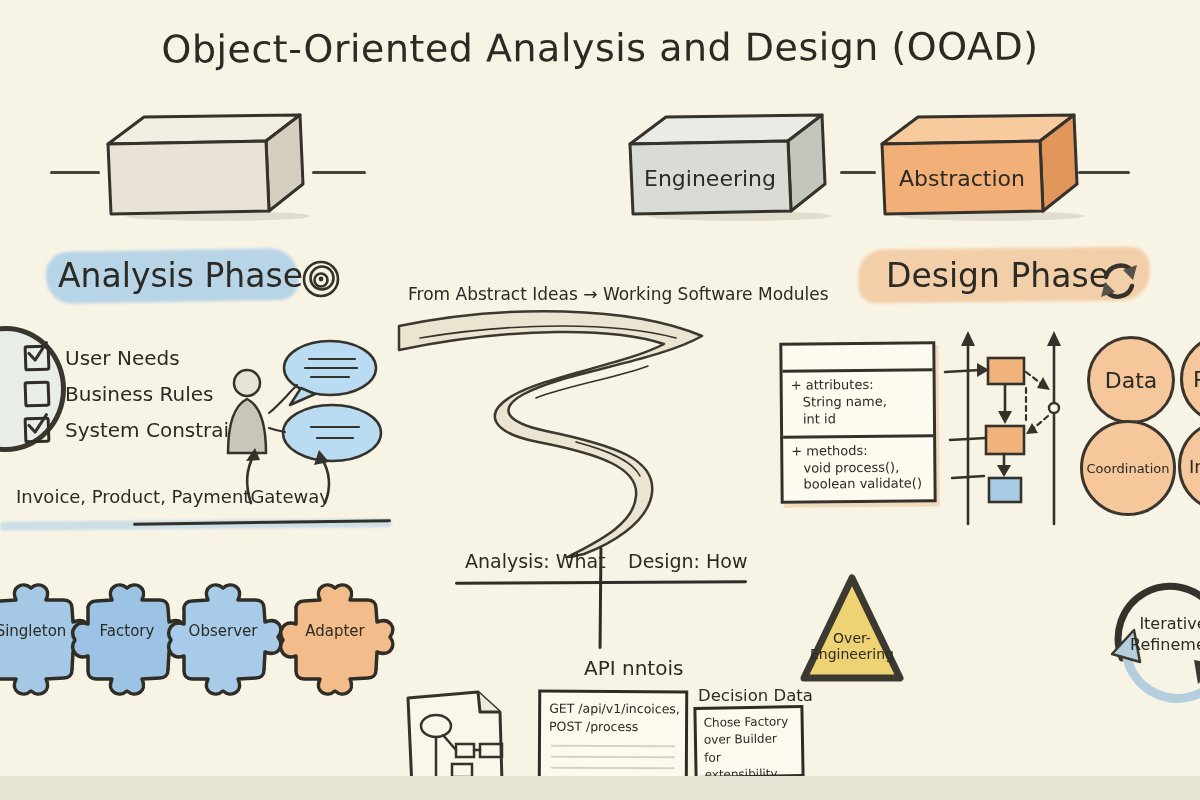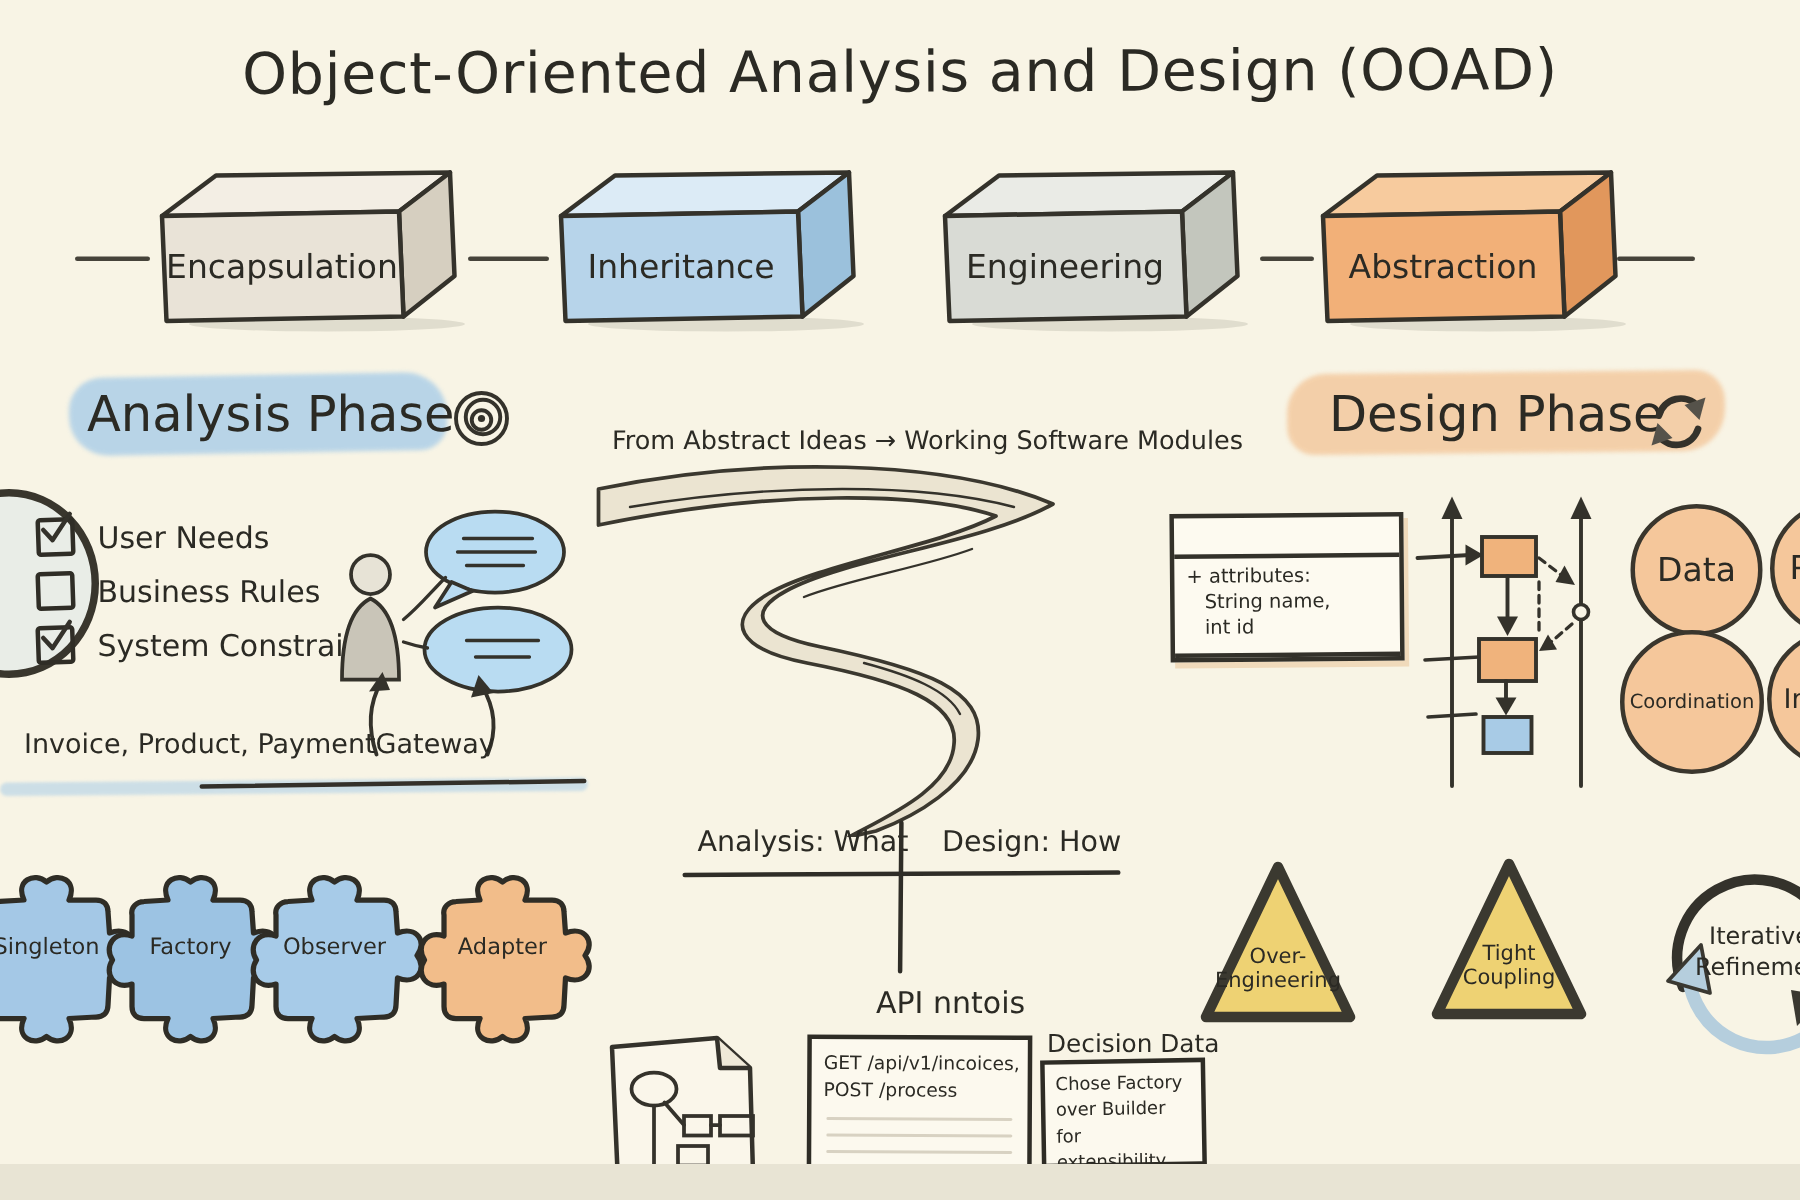--- a/index.html
+++ b/index.html
@@ -107,30 +107,20 @@
 
   <h1 class="title">Object-Oriented Analysis and Design (OOAD)</h1>
 
   <div class="pillar p0" style="left:98px;">
     <svg width="212" height="118" viewBox="0 0 212 118">
       <ellipse cx="120" cy="112" rx="92" ry="5" fill="rgba(60,55,40,.12)"></ellipse>
       <path class="edge face-top" d="M10,40 L46,13 L202,11 L168,37 Z"></path>
       <path class="edge face-side" d="M168,37 L202,11 L205,80 L171,107 Z"></path>
       <path class="edge face-front" d="M10,40 L168,37 L171,107 L13,110 Z"></path>
     </svg>
-    <div class="pillar-label">Encapsulation</div>
-  </div>
-  <div class="pillar p1" style="left:364px;">
-    <svg width="212" height="118" viewBox="0 0 212 118">
-      <ellipse cx="120" cy="112" rx="92" ry="5" fill="rgba(60,55,40,.12)"></ellipse>
-      <path class="edge face-top" d="M10,40 L46,13 L202,11 L168,37 Z"></path>
-      <path class="edge face-side" d="M168,37 L202,11 L205,80 L171,107 Z"></path>
-      <path class="edge face-front" d="M10,40 L168,37 L171,107 L13,110 Z"></path>
-    </svg>
-    <div class="pillar-label">Inheritance</div>
   </div>
   <div class="pillar p2" style="left:620px;">
     <svg width="212" height="118" viewBox="0 0 212 118">
       <ellipse cx="120" cy="112" rx="92" ry="5" fill="rgba(60,55,40,.12)"></ellipse>
       <path class="edge face-top" d="M10,40 L46,13 L202,11 L168,37 Z"></path>
       <path class="edge face-side" d="M168,37 L202,11 L205,80 L171,107 Z"></path>
       <path class="edge face-front" d="M10,40 L168,37 L171,107 L13,110 Z"></path>
     </svg>
     <div class="pillar-label">Engineering</div>
   </div>
@@ -217,20 +207,25 @@
     <path class="ink" d="M36,28 A15,15 0 0 1 10,33" stroke="#55524a" stroke-width="4.5"></path>
     <polygon points="5,39 9,24 19,34" fill="#55524a"></polygon>
   </svg>
 
   <div class="class-box">
     <div class="cb-top"></div>
     <div class="cb-sec mid">
       <div>+ attributes:</div>
       <div class="cb-ind">String name,</div>
       <div class="cb-ind">int id</div>
+    </div>
+    <div class="cb-sec">
+      <div>+ methods:</div>
+      <div class="cb-ind">void process(),</div>
+      <div class="cb-ind">boolean validate()</div>
     </div>
   </div>
 
   <svg class="abs" style="left:942px;top:328px;" width="136" height="200" viewBox="0 0 136 200">
     <line class="ink" x1="26" y1="14" x2="26" y2="196" stroke-width="2.6"></line>
     <polygon points="26,3 19,18 33,18" fill="#34322b"></polygon>
     <line class="ink" x1="112" y1="14" x2="112" y2="196" stroke-width="2.6"></line>
     <polygon points="112,3 105,18 119,18" fill="#34322b"></polygon>
     <line class="ink" x1="3" y1="44" x2="38" y2="42" stroke-width="2.6"></line>
     <polygon points="47,42 35,35 35,49" fill="#34322b"></polygon>
@@ -320,29 +315,20 @@
 
   <div class="tri" style="left:794px;top:568px;">
     <svg width="116" height="122" viewBox="0 0 116 122">
       <path d="M58,10 L106,110 L10,110 Z" fill="#eed273" stroke="#3b3930" stroke-width="7" stroke-linejoin="round"></path>
     </svg>
     <div class="tri-label">
       <div>Over-</div>
       <div>Engineering</div>
     </div>
   </div>
-  <div class="tri" style="left:948px;top:566px;">
-    <svg width="116" height="122" viewBox="0 0 116 122">
-      <path d="M58,10 L106,110 L10,110 Z" fill="#eed273" stroke="#3b3930" stroke-width="7" stroke-linejoin="round"></path>
-    </svg>
-    <div class="tri-label">
-      <div>Tight</div>
-      <div>Coupling</div>
-    </div>
-  </div>
 
   <svg class="abs" style="left:1106px;top:566px;" width="132" height="142" viewBox="0 0 132 142">
     <path class="ink" d="M16,92 A52,52 0 1 1 100,110" stroke-width="7" stroke="#3a3831"></path>
     <polygon points="112,98 92,118 88,94" fill="#3a3831"></polygon>
     <path d="M100,124 A52,52 0 0 1 20,86" fill="none" stroke="#b5cedd" stroke-width="9" stroke-linecap="round"></path>
     <polygon points="6,88 28,64 34,96" fill="#b5cedd" stroke="#3a3831" stroke-width="2.5" stroke-linejoin="round"></polygon>
   </svg>
   <div class="iter-label">
     <div>Iterative</div>
     <div>Refinement</div>

